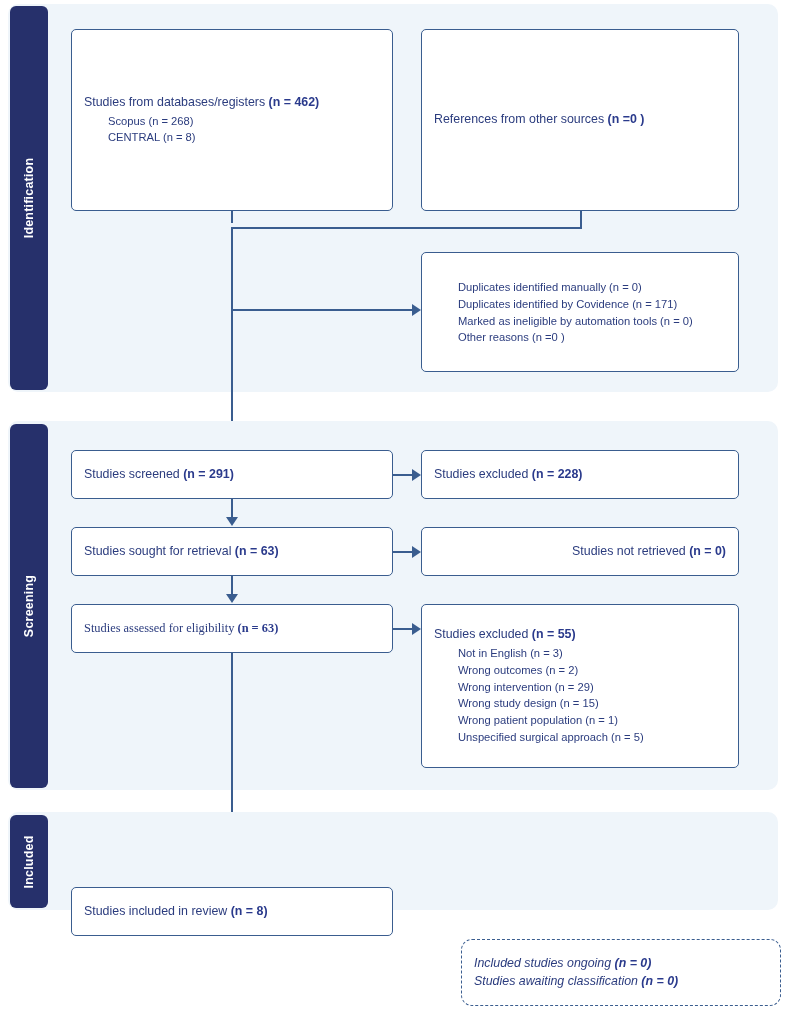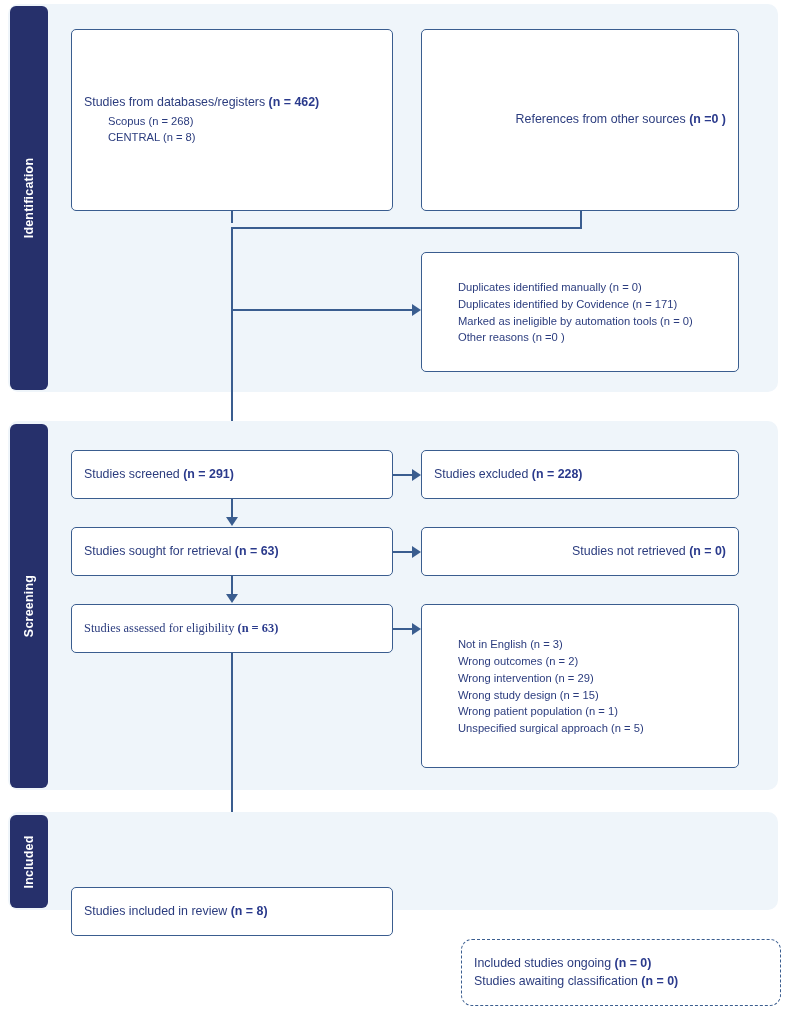--- a/index.html
+++ b/index.html
@@ -25,21 +25,21 @@
   }
 
   
   .box{
     position:absolute;background:#ffffff;
     border:1.6px solid #3a5d8f;border-radius:5px;
     box-sizing:border-box;
     display:flex;flex-direction:column;justify-content:center;
   }
   .box.dashed{
-    background:transparent;border:1.8px dashed #3a5d8f;border-radius:11px;
+    background:transparent;border:1.8px dashed #3a5d8f;border-radius:11px;font-style:italic;
   }
   .box .pad{padding:0 12px;}
   .title{
     font-size:12.4px;line-height:1.45;color:#2b3c7e;white-space:nowrap;
   }
   .title b{font-weight:bold;color:#2a3a8c;}
   .sub{
     font-size:11.2px;line-height:1.5;color:#2b3c7e;
     margin-left:24px;white-space:nowrap;
   }
@@ -76,21 +76,21 @@
       <div class="title">
         <span>Studies from databases/registers </span><b>(n = 462)</b>
       </div>
       <div class="sublist">
         <div class="sub">Scopus (n = 268)</div>
         <div class="sub">CENTRAL (n = 8)</div>
       </div>
     </div>
   </div>
 
-  <div class="box" style="left:421px;top:29px;width:318px;height:182px;align-items:flex-end;">
+  <div class="box" style="left:421px;top:29px;width:318px;height:182px;">
     <div class="pad">
       <div class="title">
         <span>References from other sources </span><b>(n =0 )</b>
       </div>
     </div>
   </div>
 
   <div class="box" style="left:421px;top:252px;width:318px;height:120px;">
     <div class="pad">
       <div class="sublist">
@@ -162,20 +162,23 @@
       <div class="title">
         <span>Studies assessed for eligibility </span><b>(n = 63)</b>
       </div>
     </div>
   </div>
   <div class="ln vl" style="left:231px;top:576px;height:19px;"></div>
   <div class="arrow down" style="left:226px;top:594px;"></div>
 
   <div class="box" style="left:421px;top:604px;width:318px;height:164px;">
     <div class="pad">
+      <div class="title">
+        <span>Studies excluded </span><b>(n = 55)</b>
+      </div>
       <div class="sublist">
         <div class="sub">Not in English (n = 3)</div>
         <div class="sub">Wrong outcomes (n = 2)</div>
         <div class="sub">Wrong intervention (n = 29)</div>
         <div class="sub">Wrong study design (n = 15)</div>
         <div class="sub">Wrong patient population (n = 1)</div>
         <div class="sub">Unspecified surgical approach (n = 5)</div>
       </div>
     </div>
   </div>

